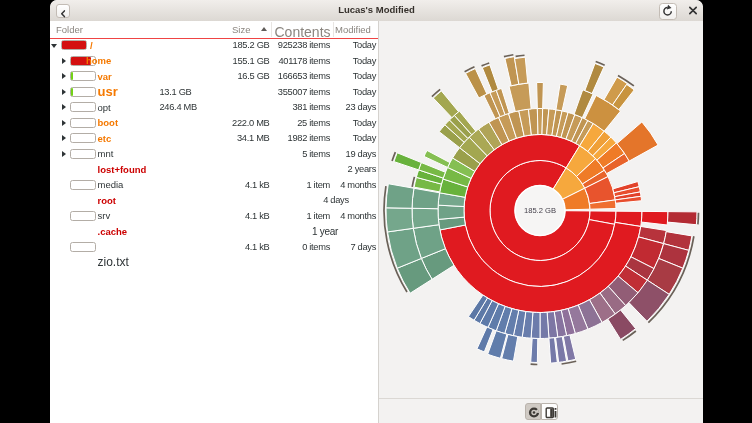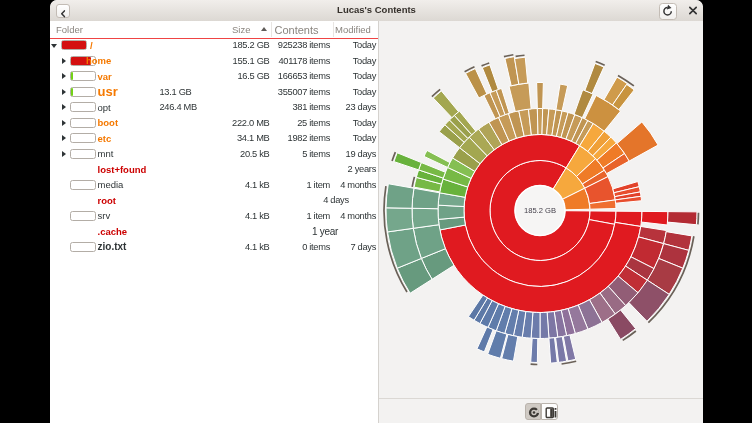--- a/index.html
+++ b/index.html
@@ -1,20 +1,20 @@
 <!DOCTYPE html>
 <html><head><meta charset="utf-8"><style>
   html,body{margin:0;padding:0;width:752px;height:423px;background:#000;overflow:hidden}
   *{font-family:"Liberation Sans", sans-serif;box-sizing:content-box}
 </style></head>
 <body>
 <div style="position:absolute;left:50px;top:0;width:653px;height:423px;background:#fff;border-radius:7px 7px 0 0;overflow:hidden">
 
   <div style="position:absolute;left:0;top:0;width:653px;height:21px;background:linear-gradient(#f1eeeb,#dcd8d3);border-bottom:1px solid #bfb8b1;border-radius:7px 7px 0 0">
-    <div style="position:absolute;left:0;top:3.5px;width:653px;text-align:center;font-size:9.5px;font-weight:bold;color:#35302b">Lucas's Contents</div>
+    <div style="position:absolute;left:0;top:3.5px;width:653px;text-align:center;font-size:9.5px;font-weight:bold;color:#35302b">Lucas's Modified</div>
     <div style="position:absolute;left:5.5px;top:4px;width:12.5px;height:11.5px;background:linear-gradient(#fff,#f2f0ee);border:1px solid #c3bcb5;border-radius:3px">
       <svg width="12.5" height="11.5" viewBox="0 0 12.5 11.5">
           <path d="M7.4 2.9 L4.7 5.75 L7.4 8.6" fill="none" stroke="#363636" stroke-width="1.5" stroke-linecap="round" stroke-linejoin="round"></path>
         </svg>
     </div>
     <div style="position:absolute;left:609px;top:3px;width:15.5px;height:14.5px;background:linear-gradient(#fff,#f2f0ee);border:1px solid #c3bcb5;border-radius:3.5px">
       <svg width="15.5" height="14.5" viewBox="0 0 15.5 14.5">
           <path d="M7.6 3.5 a3.7 3.7 0 1 0 3.7 3.7" fill="none" stroke="#363636" stroke-width="1.5"></path>
           <path d="M7.4 1.2 L11.6 3.6 L7.4 6 Z" fill="#363636" transform="rotate(14 9.5 3.6)"></path>
         </svg>
@@ -22,21 +22,21 @@
     <div style="position:absolute;left:636px;top:2px;width:14px;height:17px"><svg width="14" height="17" viewBox="0 0 14 17">
           <path d="M3.8 5.3 L10.2 11.7 M10.2 5.3 L3.8 11.7" stroke="#363636" stroke-width="1.7" stroke-linecap="round"></path>
         </svg></div>
   </div>
 
   <div style="position:absolute;left:0;top:21px;width:327.5px;height:402px;background:#fff">
     <div style="position:absolute;left:0;top:0;width:327.5px;height:16.5px;border-bottom:1px solid #ef4444">
       <div style="position:absolute;left:6px;top:2.5px;font-size:9.5px;color:#8a857f">Folder</div>
       <div style="position:absolute;left:182px;top:2.5px;font-size:9.5px;color:#8a857f">Size</div>
       <div style="position:absolute;left:211px;top:6px;width:0;height:0;border-left:3.5px solid transparent;border-right:3.5px solid transparent;border-bottom:4.5px solid #5f5c59"></div>
-      <div style="position:absolute;left:224.5px;top:2.5px;font-size:11px;color:#8a857f">Contents</div>
+      <div style="position:absolute;left:224.5px;top:2.5px;font-size:14px;color:#8a857f">Contents</div>
       <div style="position:absolute;left:285px;top:2.5px;font-size:9.5px;color:#8a857f">Modified</div>
       <div style="position:absolute;left:220.5px;top:1px;width:1px;height:15px;background:#e8e5e2"></div>
       <div style="position:absolute;left:282.5px;top:1px;width:1px;height:15px;background:#e8e5e2"></div>
     </div>
     <div style="position:absolute;left:0;top:16.5px;width:327.5px;height:385px">
       <div style="position:absolute;left:0;top:0.0px;width:327px;height:15.5px">
           <div style="position:absolute;left:1px;top:6px;width:0;height:0;border-left:3.2px solid transparent;border-right:3.2px solid transparent;border-top:4.2px solid #2e3436"></div>
           <div style="position:absolute;left:11px;top:2.5px;width:26px;height:10px;background:#fff;border:1px solid #b3ada6;border-radius:2.5px;box-sizing:border-box">
             <div style="position:absolute;left:0;top:0;width:24.0px;height:8px;background:#d41010;border-radius:1px"></div>
           </div>
@@ -96,21 +96,20 @@
           <div style="position:absolute;left:20px;top:2.5px;width:26px;height:10px;background:#fff;border:1px solid #b3ada6;border-radius:2.5px;box-sizing:border-box"></div>
           <div style="position:absolute;left:47.5px;top:1px;font-size:9.5px;line-height:13px;font-weight:bold;color:#f57900">etc</div>
           <div style="position:absolute;left:109.5px;top:1.5px;width:110px;text-align:right;font-size:9.3px;letter-spacing:-0.3px;line-height:13px;color:#2e3436">34.1 MB</div>
           <div style="position:absolute;left:185px;top:1.5px;width:95px;text-align:right;font-size:9.3px;letter-spacing:-0.3px;line-height:13px;color:#2e3436">1982 items</div>
           <div style="position:absolute;left:246px;top:1.5px;width:80px;text-align:right;font-size:9.3px;letter-spacing:-0.3px;line-height:13px;color:#2e3436">Today</div>
         </div>
         <div style="position:absolute;left:0;top:108.5px;width:327px;height:15.5px">
           <div style="position:absolute;left:12px;top:4.5px;width:0;height:0;border-top:3.2px solid transparent;border-bottom:3.2px solid transparent;border-left:4.2px solid #2e3436"></div>
           <div style="position:absolute;left:20px;top:2.5px;width:26px;height:10px;background:#fff;border:1px solid #b3ada6;border-radius:2.5px;box-sizing:border-box"></div>
           <div style="position:absolute;left:47.5px;top:1px;font-size:9.5px;line-height:13px;font-weight:normal;color:#2e3436">mnt</div>
-          <div style="position:absolute;left:109.5px;top:1.5px;width:110px;text-align:right;font-size:9.3px;letter-spacing:-0.3px;line-height:13px;color:#2e3436">20.5 kB</div>
           <div style="position:absolute;left:185px;top:1.5px;width:95px;text-align:right;font-size:9.3px;letter-spacing:-0.3px;line-height:13px;color:#2e3436">5 items</div>
           <div style="position:absolute;left:246px;top:1.5px;width:80px;text-align:right;font-size:9.3px;letter-spacing:-0.3px;line-height:13px;color:#2e3436">19 days</div>
         </div>
         <div style="position:absolute;left:0;top:124.0px;width:327px;height:15.5px">
           <div style="position:absolute;left:47.5px;top:1px;font-size:9.5px;line-height:13px;font-weight:bold;color:#cc0000">lost+found</div>
           <div style="position:absolute;left:246px;top:1.5px;width:80px;text-align:right;font-size:9.3px;letter-spacing:-0.3px;line-height:13px;color:#2e3436">2 years</div>
         </div>
         <div style="position:absolute;left:0;top:139.5px;width:327px;height:15.5px">
           <div style="position:absolute;left:20px;top:2.5px;width:26px;height:10px;background:#fff;border:1px solid #b3ada6;border-radius:2.5px;box-sizing:border-box"></div>
           <div style="position:absolute;left:47.5px;top:1px;font-size:9.5px;line-height:13px;font-weight:normal;color:#2e3436">media</div>
@@ -128,21 +127,21 @@
           <div style="position:absolute;left:109.5px;top:1.5px;width:110px;text-align:right;font-size:9.3px;letter-spacing:-0.3px;line-height:13px;color:#2e3436">4.1 kB</div>
           <div style="position:absolute;left:185px;top:1.5px;width:95px;text-align:right;font-size:9.3px;letter-spacing:-0.3px;line-height:13px;color:#2e3436">1 item</div>
           <div style="position:absolute;left:246px;top:1.5px;width:80px;text-align:right;font-size:9.3px;letter-spacing:-0.3px;line-height:13px;color:#2e3436">4 months</div>
         </div>
         <div style="position:absolute;left:0;top:186.0px;width:327px;height:15.5px">
           <div style="position:absolute;left:47.5px;top:1px;font-size:9.5px;line-height:13px;font-weight:bold;color:#cc0000">.cache</div>
           <div style="position:absolute;left:262px;top:1.5px;width:80px;text-align:left;font-size:10px;letter-spacing:-0.3px;line-height:13px;color:#2e3436">1 year</div>
         </div>
         <div style="position:absolute;left:0;top:201.5px;width:327px;height:15.5px">
           <div style="position:absolute;left:20px;top:2.5px;width:26px;height:10px;background:#fff;border:1px solid #b3ada6;border-radius:2.5px;box-sizing:border-box"></div>
-          <div style="position:absolute;left:47.5px;top:1px;font-size:10px;line-height:13px;font-weight:bold;color:#2e3436">zio.txt</div>
+          <div style="position:absolute;left:47.5px;top:17px;font-size:12px;line-height:13px;font-weight:normal;color:#2e3436">zio.txt</div>
           <div style="position:absolute;left:109.5px;top:1.5px;width:110px;text-align:right;font-size:9.3px;letter-spacing:-0.3px;line-height:13px;color:#2e3436">4.1 kB</div>
           <div style="position:absolute;left:185px;top:1.5px;width:95px;text-align:right;font-size:9.3px;letter-spacing:-0.3px;line-height:13px;color:#2e3436">0 items</div>
           <div style="position:absolute;left:246px;top:1.5px;width:80px;text-align:right;font-size:9.3px;letter-spacing:-0.3px;line-height:13px;color:#2e3436">7 days</div>
         </div>
     </div>
   </div>
 
   <div style="position:absolute;left:327.5px;top:21px;width:325.5px;height:402px;background:#f3f2f1;border-left:1px solid #d5d2ce">
     <div style="position:absolute;left:0;top:377px;width:325.5px;height:1px;background:#dbd8d4"></div>
     <div style="position:absolute;left:146px;top:382px;width:33px;height:17px">

